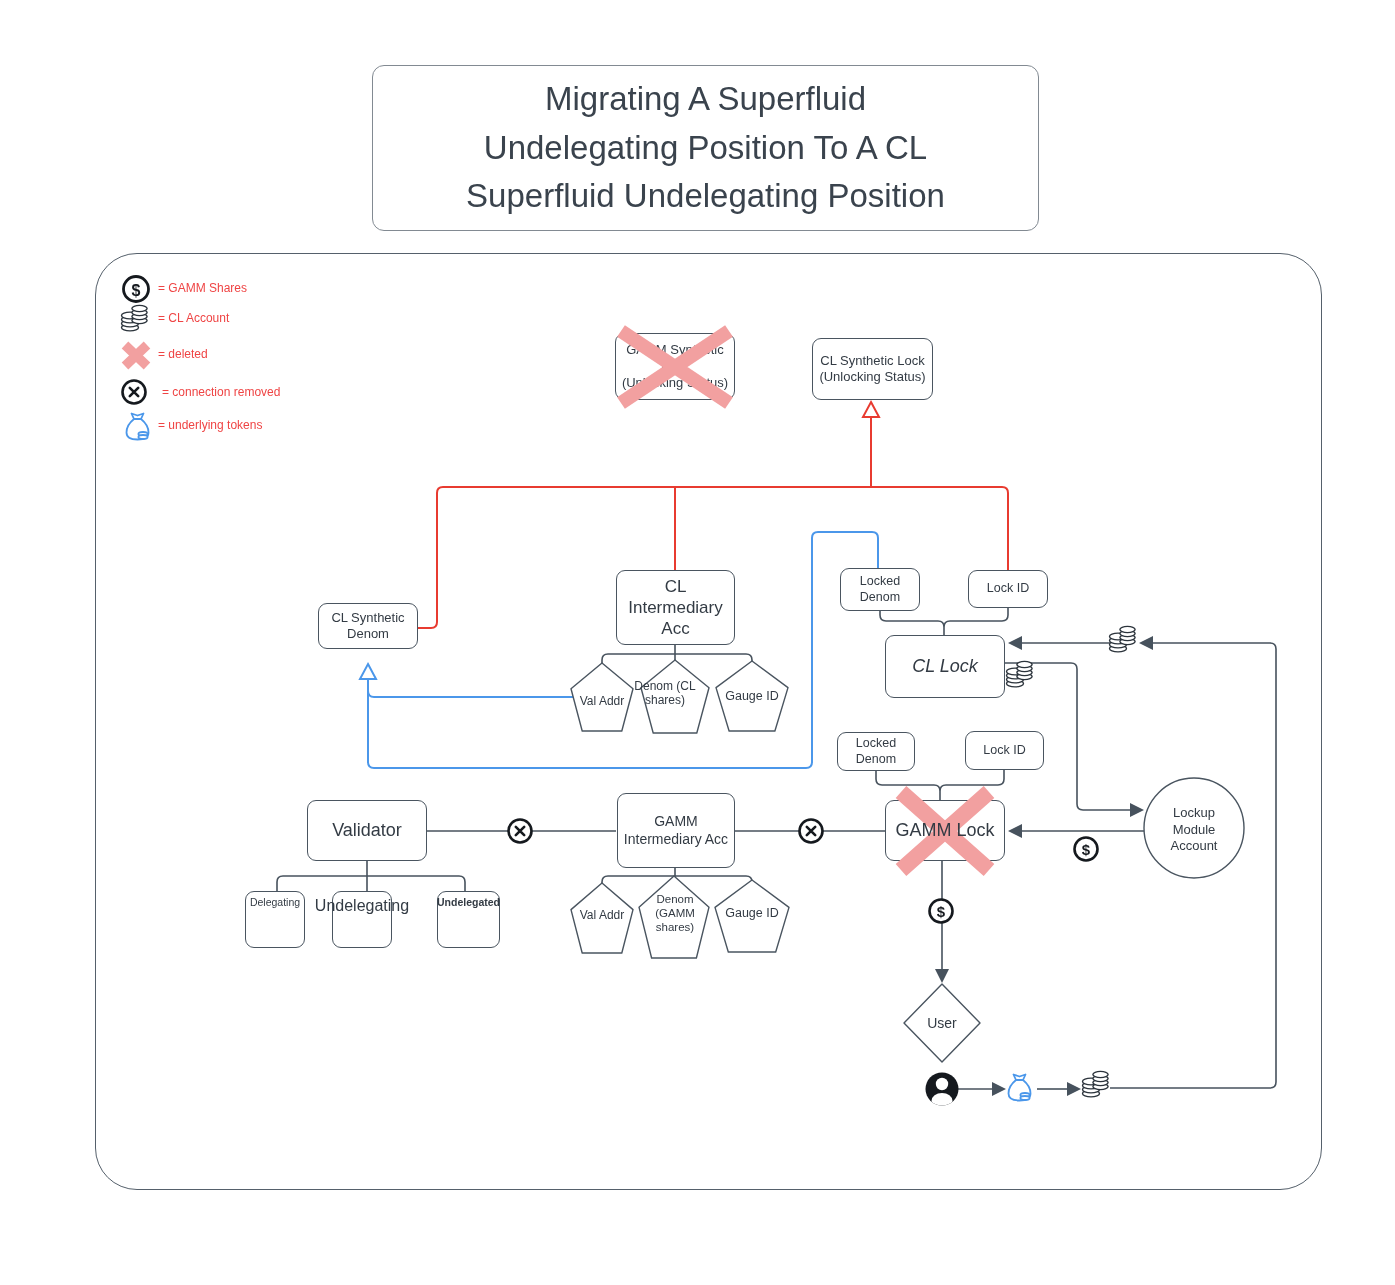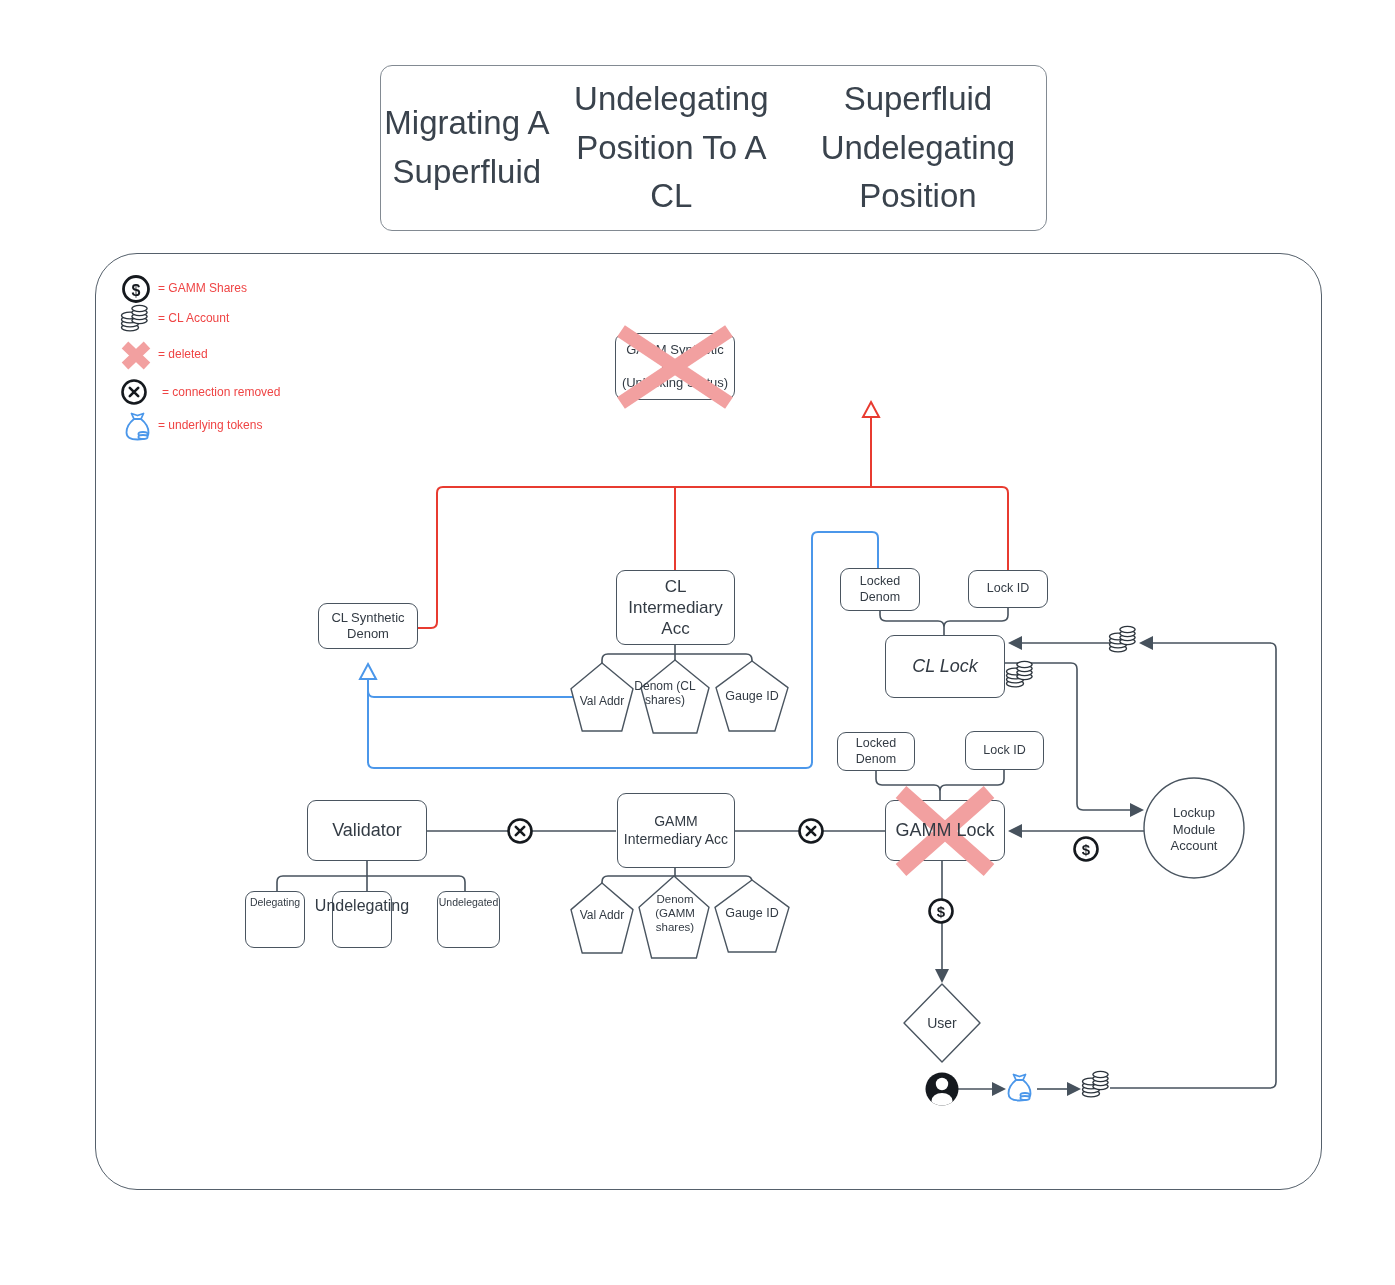--- a/index.html
+++ b/index.html
@@ -15,23 +15,23 @@
     border:1.4px solid #4a5560;border-radius:9px;
     display:flex;flex-direction:column;align-items:center;justify-content:center;
     text-align:center;line-height:1.25;color:#333b44;z-index:2;
   }
   .node.topalign{justify-content:flex-start;padding-top:4px;}
   .lbl{
     position:absolute;text-align:center;line-height:1.2;color:#333b44;z-index:2;
   }
   .lbl.over-x{z-index:5;}
   #title-box{
-    position:absolute;left:380px;top:65px;width:665px;height:164px;
+    position:absolute;left:372px;top:65px;width:665px;height:164px;
     border:1.4px solid #828a92;border-radius:12px;background:#fff;
-    display:flex;align-items:center;justify-content:center;
+    display:flex;flex-direction:column;align-items:center;justify-content:center;
     font-size:33px;line-height:1.48;color:#3a434d;z-index:2;text-align:center;
   }
   #outer-container{
     position:absolute;left:95px;top:253px;width:1225px;height:935px;
     border:1.6px solid #55606b;border-radius:42px;background:#fff;z-index:0;
   }
   .legend-text{position:absolute;font-size:12px;color:#ef4444;z-index:2;white-space:nowrap;}
 </style>
 </head>
 <body>
@@ -171,20 +171,24 @@
         <ellipse cx="0" cy="12" rx="10.5" ry="8" fill="#ffffff"></ellipse>
       </g>
     </g>
   </svg>
 
   <div class="node" style="left:615px;top:333px;width:120px;height:67px;font-size:13px;">
     <span>GAMM Synthetic Lock</span>
     <span>(Unlocking Status)</span>
   </div>
 
+  <div class="node" style="left:812px;top:338px;width:121px;height:62px;font-size:13px;">
+    <span>CL Synthetic Lock</span>
+    <span>(Unlocking Status)</span>
+  </div>
 
   <div class="node" style="left:318px;top:603px;width:100px;height:46px;font-size:13px;">
     <span>CL Synthetic Denom</span>
   </div>
 
   <div class="node" style="left:616px;top:570px;width:119px;height:75px;font-size:17px;">
     <span>CL Intermediary Acc</span>
   </div>
 
   <div class="node" style="left:840px;top:568px;width:80px;height:43px;font-size:12.5px;">
@@ -212,21 +216,21 @@
   <div class="node" style="left:307px;top:800px;width:120px;height:61px;font-size:18px;">
     <span>Validator</span>
   </div>
 
   <div class="node topalign" style="left:245px;top:891px;width:60px;height:57px;font-size:10.5px;">
     <span>Delegating</span>
   </div>
   <div class="node topalign" style="left:332px;top:891px;width:60px;height:57px;font-size:16px;">
     <span>Undelegating</span>
   </div>
-  <div class="node topalign" style="left:437px;top:891px;width:63px;height:57px;font-size:10.5px;">
+  <div class="node topalign" style="left:437px;top:891px;width:63px;height:57px;font-size:10.5px;font-weight:bold;">
     <span>Undelegated</span>
   </div>
 
   <div class="node" style="left:617px;top:793px;width:118px;height:75px;font-size:14px;">
     <span>GAMM Intermediary Acc</span>
   </div>
 
   <div class="lbl over-x" style="left:885px;top:820px;width:120px;font-size:18px;">GAMM Lock</div>
 
   <div class="lbl" style="left:566px;top:694px;width:72px;font-size:12px;">Val Addr</div>

